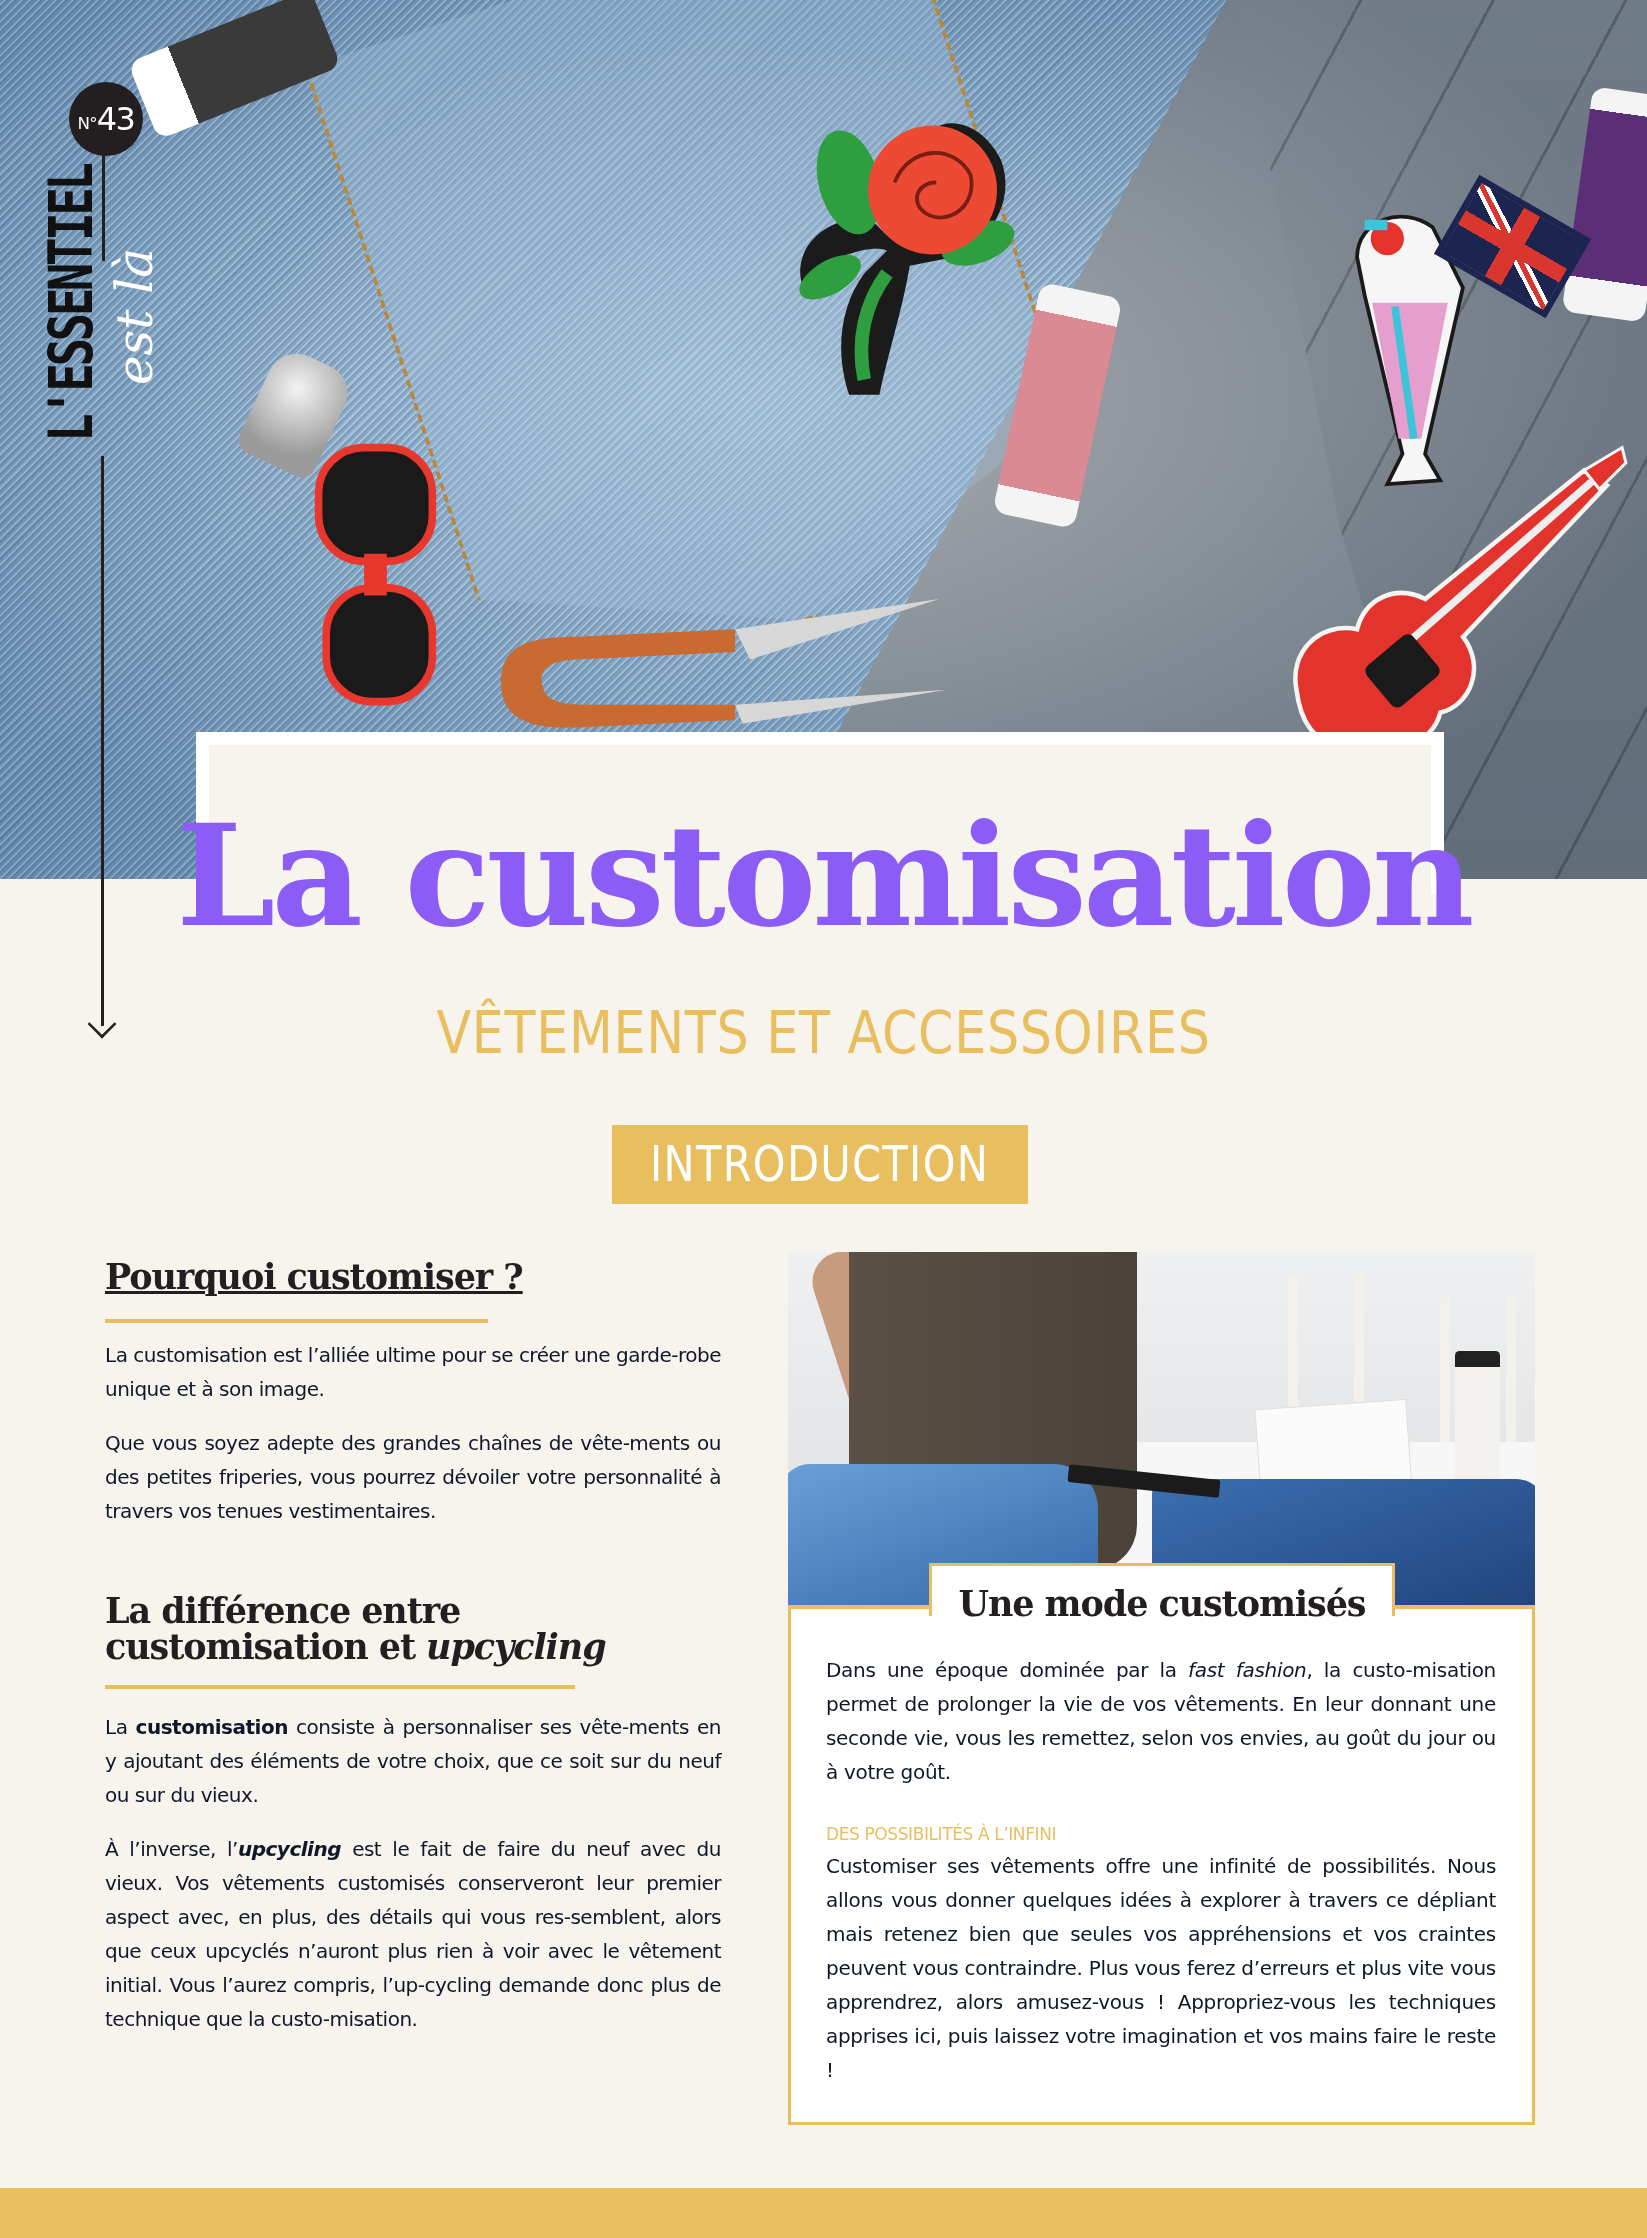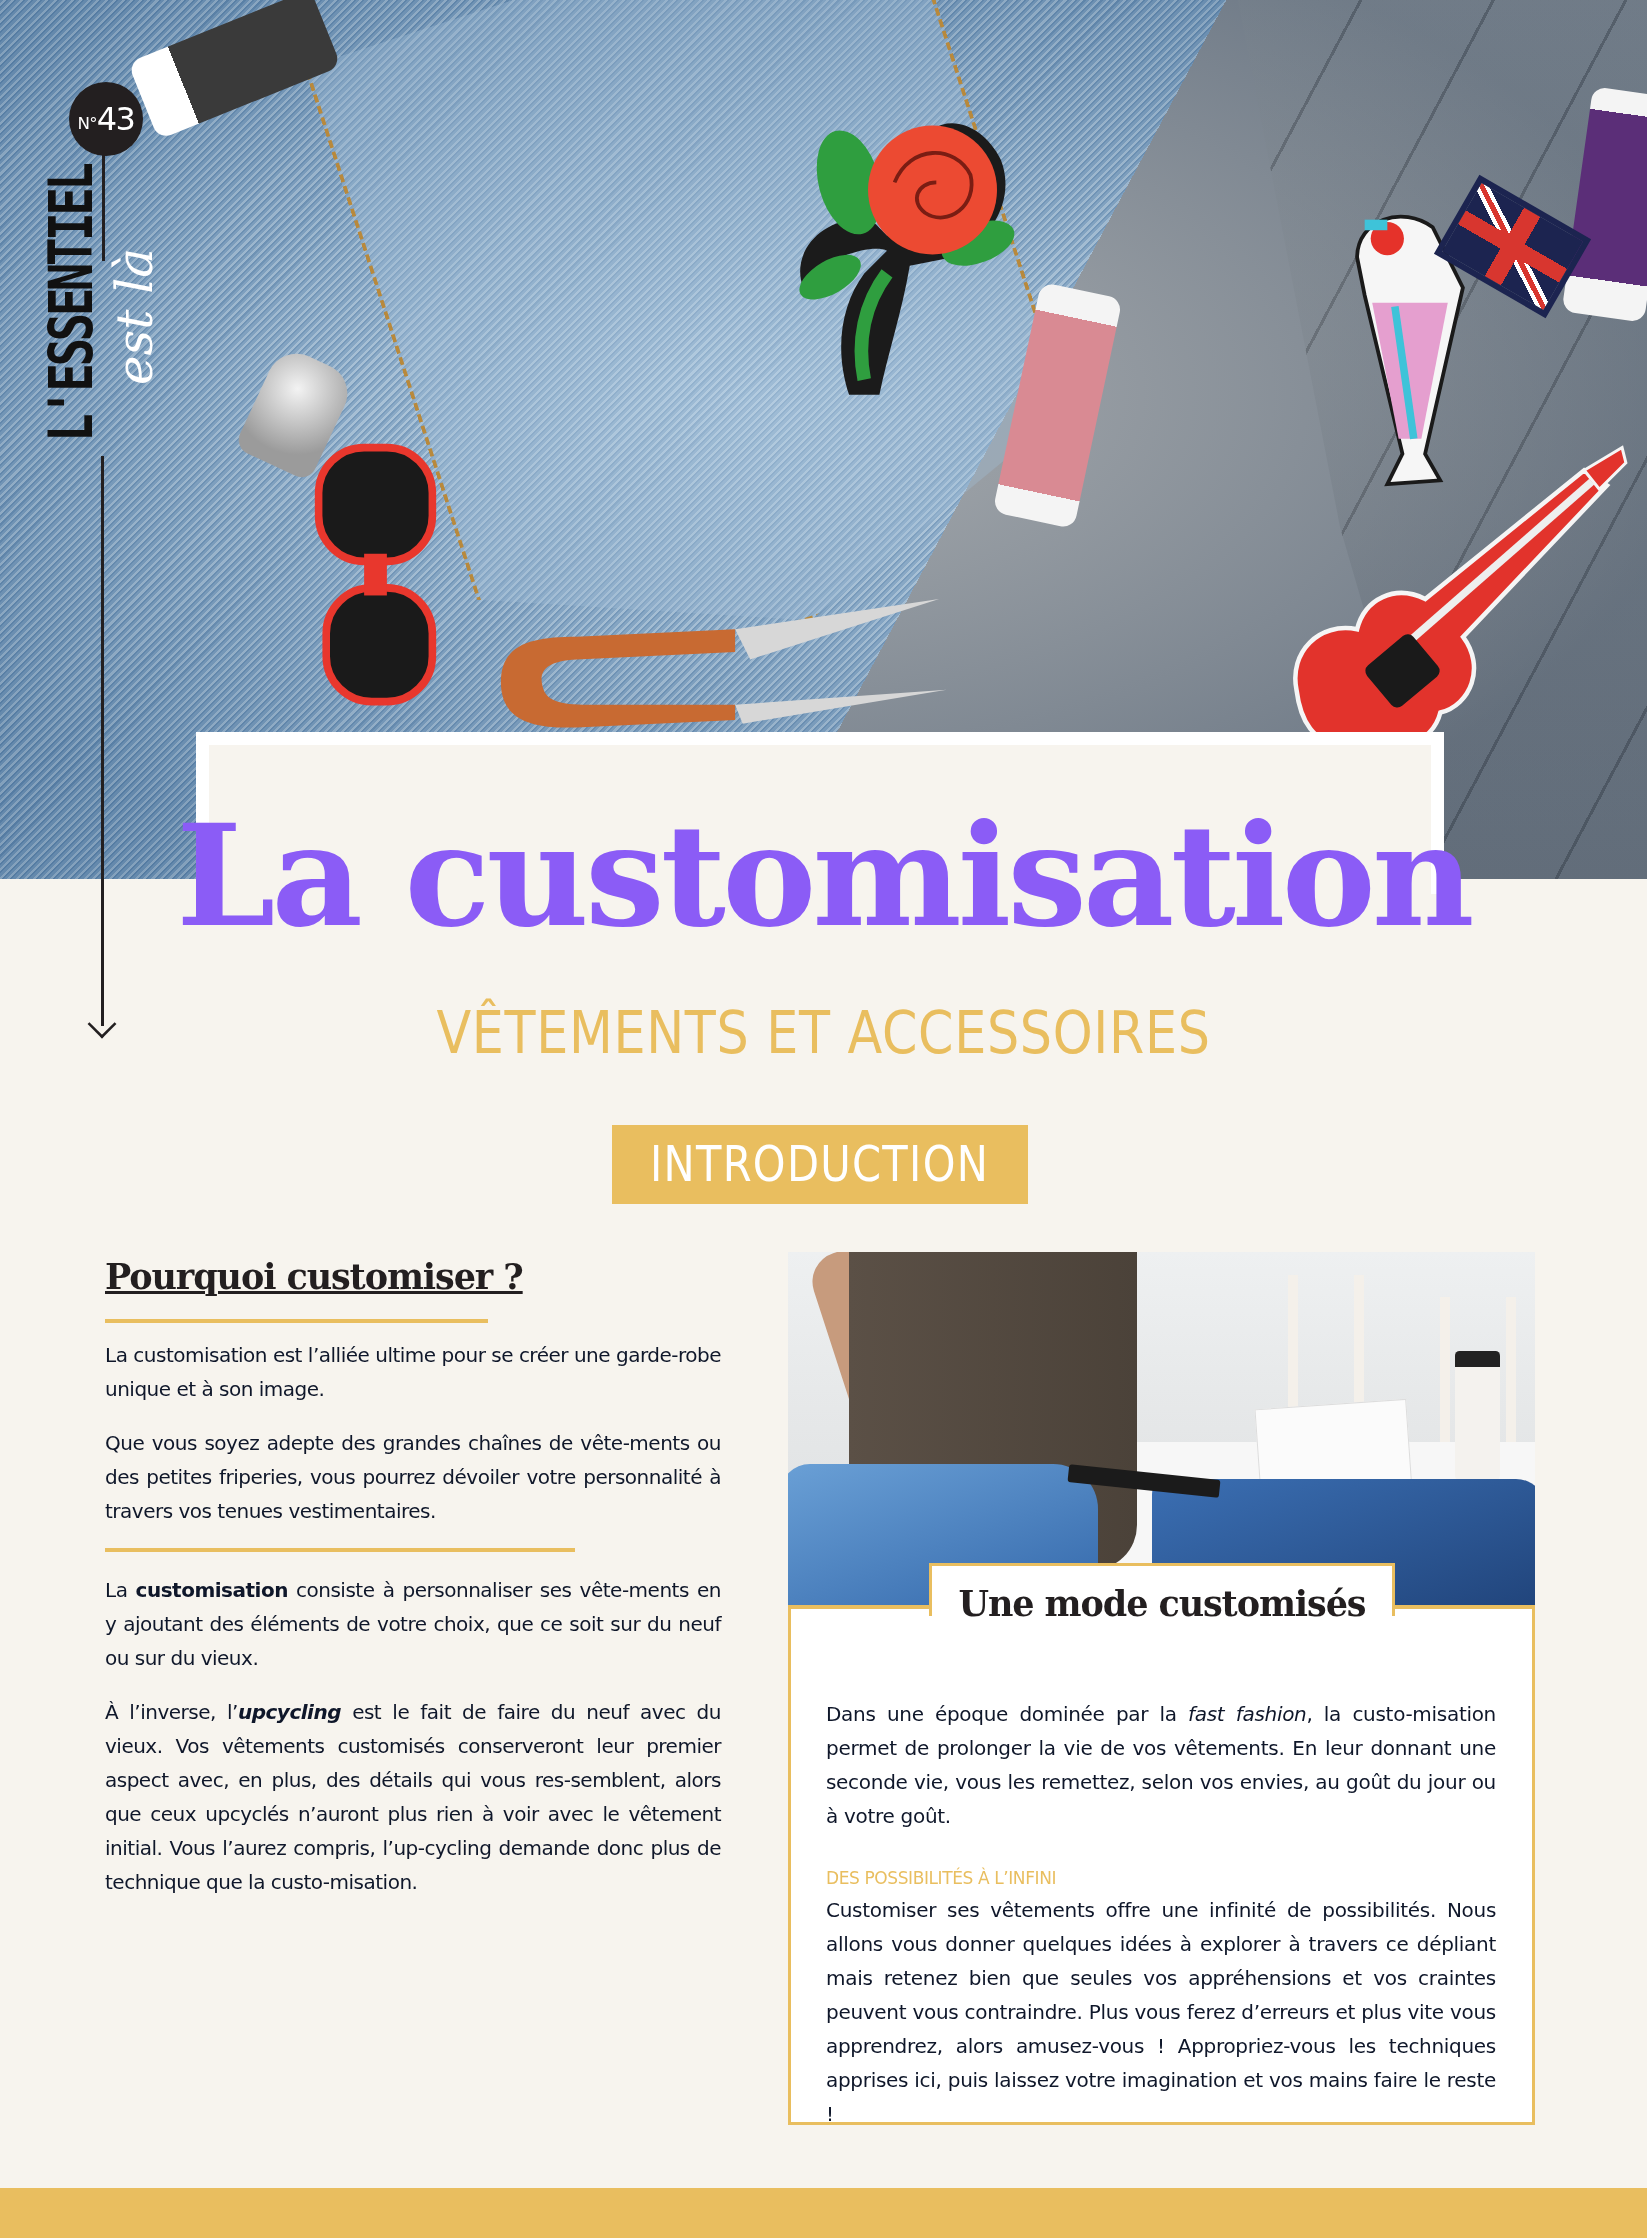--- a/index.html
+++ b/index.html
@@ -152,21 +152,21 @@
   .info-box-topline-right { position: absolute; left: 1392px; top: 1605px; width: 143px; height: 3.8px; background: #e9be5f; }
   .info-tab {
     position: absolute; left: 929px; top: 1563px; width: 466px; height: 53px;
     background: #ffffff; border: 3.8px solid #e9be5f; border-bottom: none;
   }
   .info-tab-cover { position: absolute; left: 933px; top: 1605px; width: 459px; height: 9px; background: #fff; }
   .info-title {
     position: absolute; left: 929px; top: 1583px; width: 466px; text-align: center;
     font-family: "DejaVu Serif", serif; font-size: 35px; color: #231f20; letter-spacing: -1.1px;
   }
-  .info-body { position: absolute; left: 826px; top: 1653px; width: 670px; margin-top: 44px; }
+  .info-body { position: absolute; left: 826px; top: 1653px; width: 670px; }
   .info-body .body-text { letter-spacing: -0.3px; }
   .info-subheading {
     font-family: "DejaVu Sans", sans-serif; font-size: 17px; color: #e9be5f; margin-top: 30px; line-height: 30px;
     letter-spacing: -0.4px;
   }
   .info-subheading + .body-text { margin-top: 0; }
 
   
   .footer-bar { position: absolute; left: 0; top: 2188px; width: 1647px; height: 51px; background: #e9be5f; }
 </style>
@@ -241,20 +241,23 @@
 <div class="intro-badge">
   <span>INTRODUCTION</span>
 </div>
 
 <div class="col-left">
   <h2 class="section-heading" style="margin-top:16px;text-decoration:underline;">Pourquoi customiser ?</h2>
   <div class="heading-rule" style="width:383px; margin-top:24px;"></div>
   <p class="body-text" style="margin-top:15px;">La customisation est l’alliée ultime pour se créer une garde-robe unique et à son image.</p>
   <p class="body-text">Que vous soyez adepte des grandes chaînes de vête-ments ou des petites friperies, vous pourrez dévoiler votre personnalité à travers vos tenues vestimentaires.</p>
 
+  <h2 class="section-heading" style="margin-top:65px;">
+    <span>La différence entre customisation et </span><em>upcycling</em>
+  </h2>
   <div class="heading-rule" style="width:470px; margin-top:20px;"></div>
   <p class="body-text" style="margin-top:21px;">
     <span>La </span><b>customisation</b><span> consiste à personnaliser ses vête-ments en y ajoutant des éléments de votre choix, que ce soit sur du neuf ou sur du vieux.</span>
   </p>
   <p class="body-text">
     <span>À l’inverse, l’</span><b><i>upcycling</i></b><span> est le fait de faire du neuf avec du vieux. Vos vêtements customisés conserveront leur premier aspect avec, en plus, des détails qui vous res-semblent, alors que ceux upcyclés n’auront plus rien à voir avec le vêtement initial. Vous l’aurez compris, l’up-cycling demande donc plus de technique que la custo-misation.</span>
   </p>
 </div>
 
 <div class="photo">

